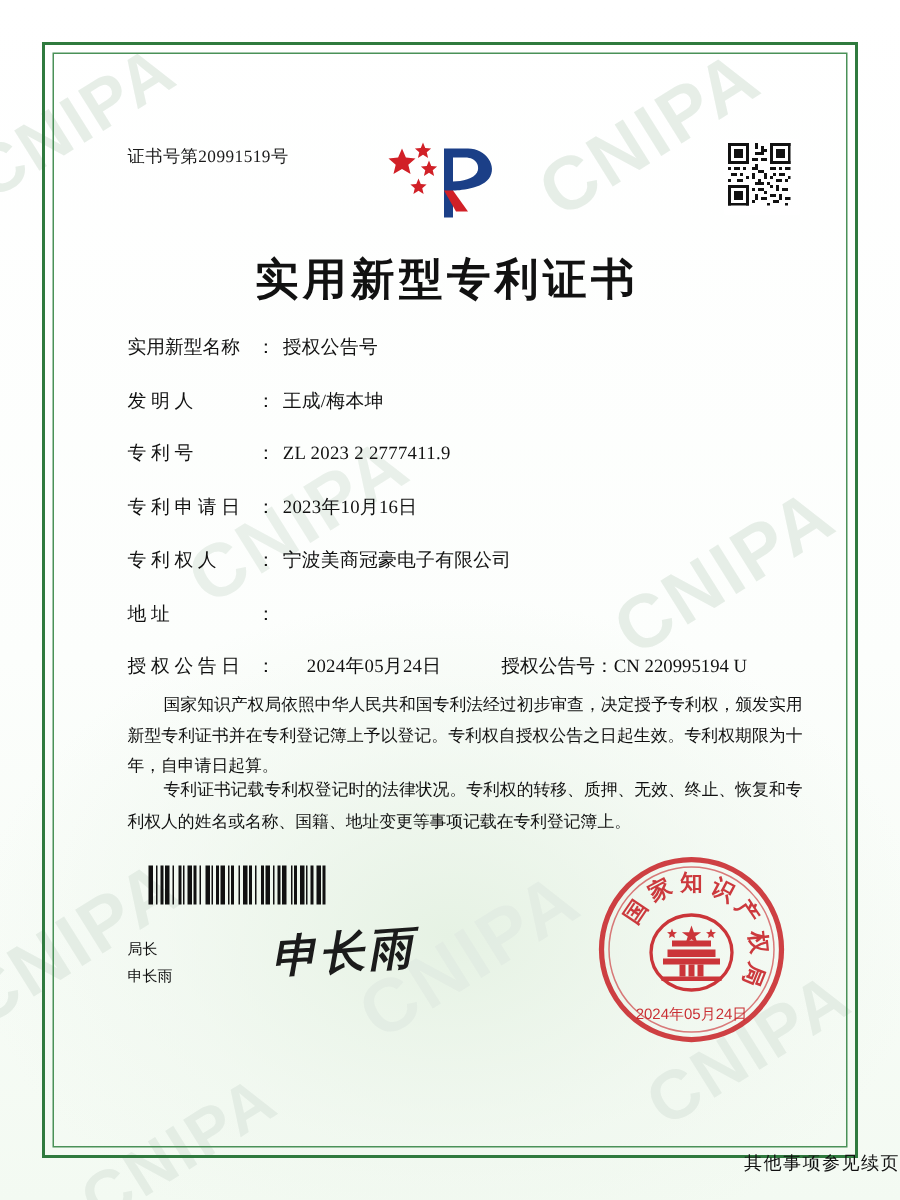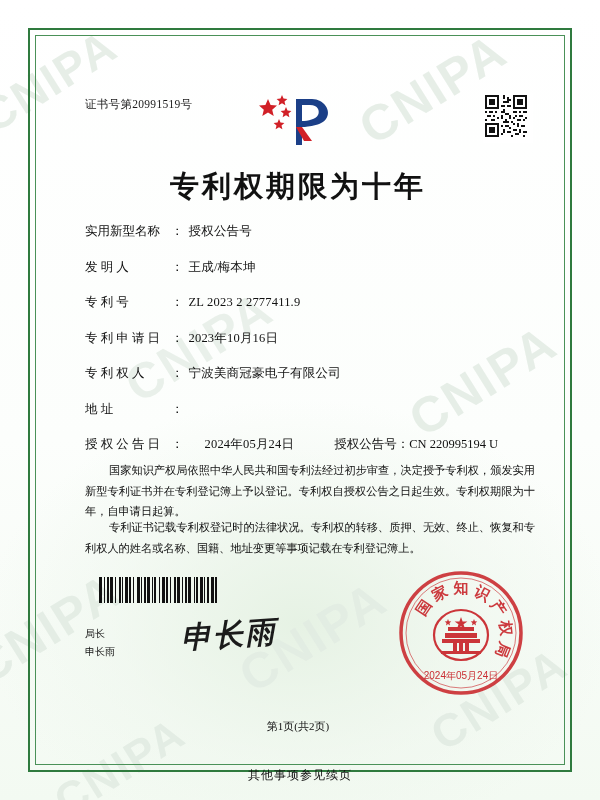--- a/index.html
+++ b/index.html
@@ -207,21 +207,21 @@
     top: 664px;
     text-align: center;
     font-size: 11px;
     color: #111;
   }
 
   .footer {
     position: absolute;
     left: 0; right: 0;
     bottom: 16px;
-    text-align: center;
+    text-align: right;
     font-size: 12px;
     color: #111;
     letter-spacing: 1px;
   }
 </style>
 </head>
 <body>
 
 <div class="page">
 
@@ -317,21 +317,21 @@
           <polygon points="30,2 31.5,5.6 35.4,6 32.5,8.5 33.4,12.3 30,10.2 26.6,12.3 27.5,8.5 24.6,6 28.5,5.6"></polygon>
           <polygon points="34,14 35.5,17.6 39.4,18 36.5,20.5 37.4,24.3 34,22.2 30.6,24.3 31.5,20.5 28.6,18 32.5,17.6"></polygon>
           <polygon points="27,26 28.5,29.6 32.4,30 29.5,32.5 30.4,36.3 27,34.2 23.6,36.3 24.5,32.5 21.6,30 25.5,29.6"></polygon>
         </g>
         <path d="M44 6 L44 52 L50 52 L50 34 C50 34 68 34 74 26 C80 18 72 6 60 6 Z" fill="#1b3f87"></path>
         <path d="M50 12 L58 12 C66 12 68 18 66 22 C64 26 56 28 50 28 Z" fill="#ffffff"></path>
         <path d="M44 34 L52 48 L60 48 L50 34 Z" fill="#d12027"></path>
       </svg>
     </div>
 
-    <div class="title">专利权期限为十年</div>
+    <div class="title">实用新型专利证书</div>
 
     <div class="fields">
 
       <div class="field-row">
         <span class="f-label">实用新型名称</span>
         <span class="f-colon">：</span>
         <span class="f-value">授权公告号</span>
       </div>
 
       <div class="field-row">
@@ -472,19 +472,18 @@
           <rect x="70" y="76" width="4" height="8"></rect>
           <rect x="46" y="84" width="40" height="3"></rect>
           <polygon points="66,50 67.6,54.5 72.4,54.5 68.5,57.3 70,62 66,59.2 62,62 63.5,57.3 59.6,54.5 64.4,54.5"></polygon>
           <polygon points="53,52 53.9,54.3 56.3,54.5 54.5,56 55,58.4 53,57.1 51,58.4 51.5,56 49.7,54.5 52.1,54.3"></polygon>
           <polygon points="79,52 79.9,54.3 82.3,54.5 80.5,56 81,58.4 79,57.1 77,58.4 77.5,56 75.7,54.5 78.1,54.3"></polygon>
         </g>
         <text x="66" y="112" text-anchor="middle" fill="#c8252a" font-family="Liberation Sans, sans-serif" font-size="10" opacity="0.95">2024年05月24日</text>
       </svg>
     </div>
 
-    <div class="page-no">第1页(共2页)</div>
 
   </div>
 
   <div class="footer">其他事项参见续页</div>
 
 </div>
 
 </body></html>

